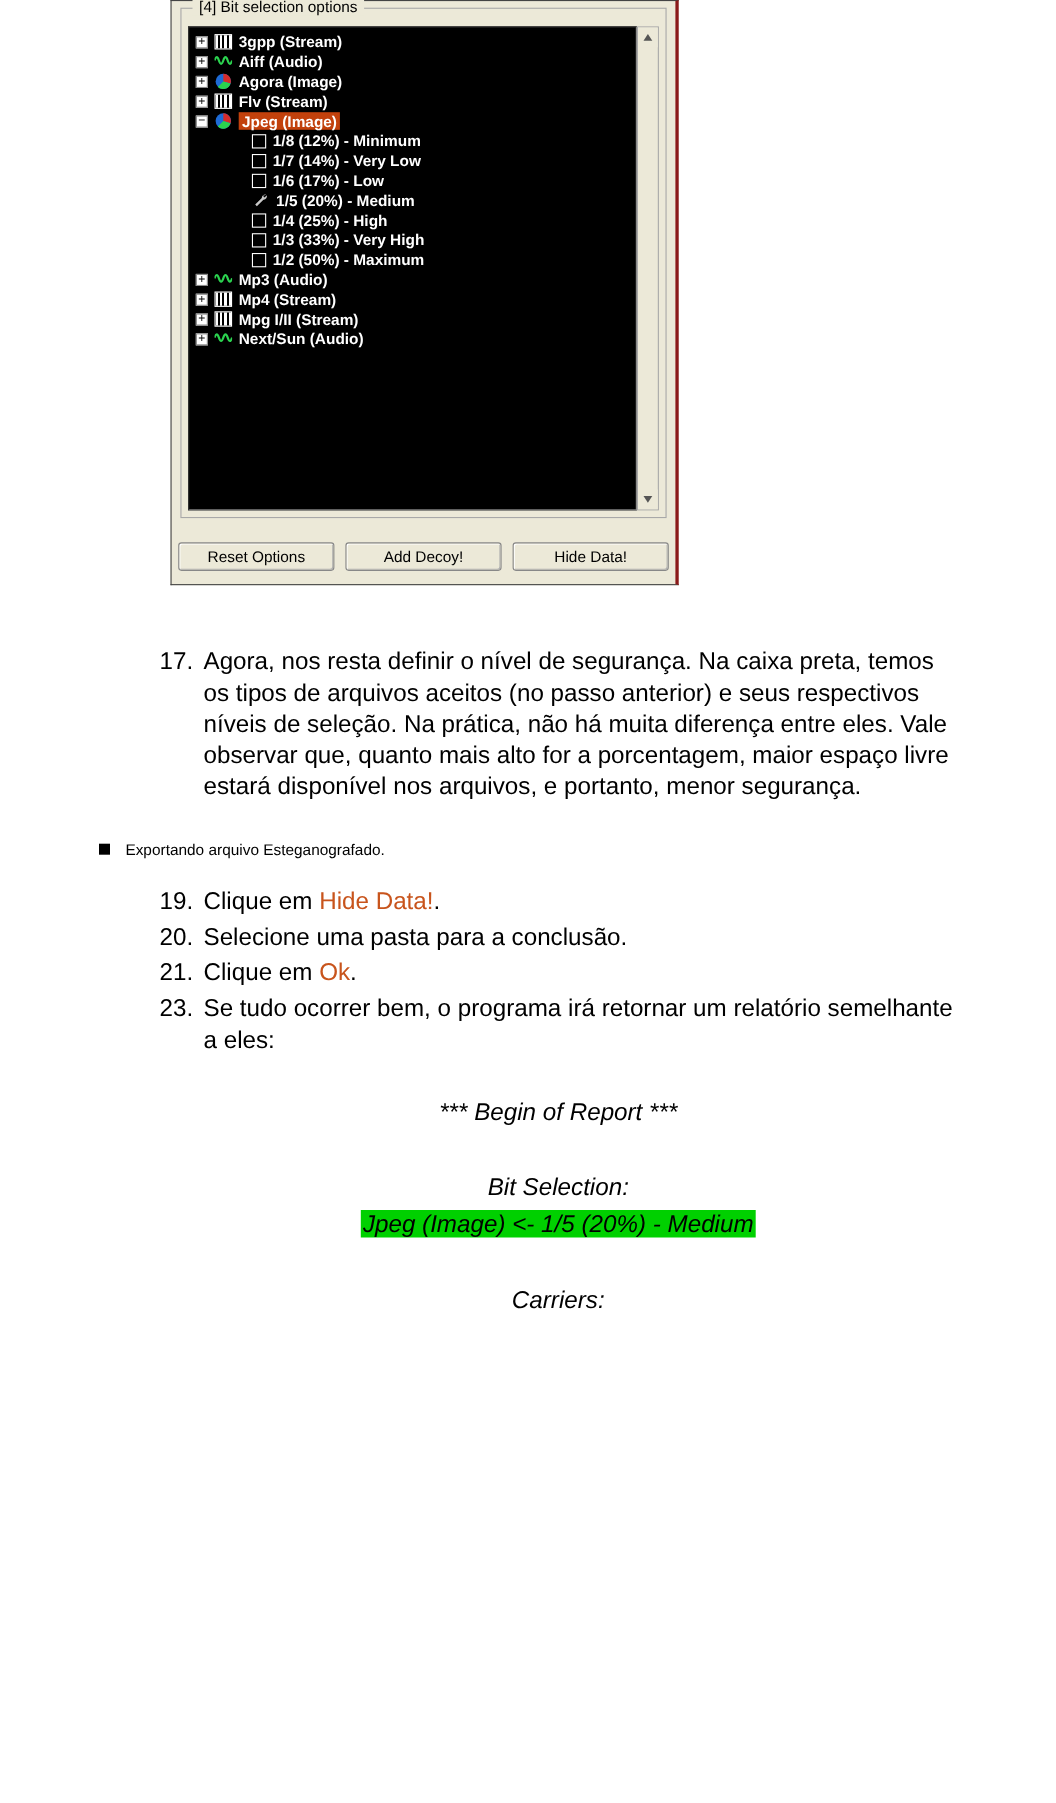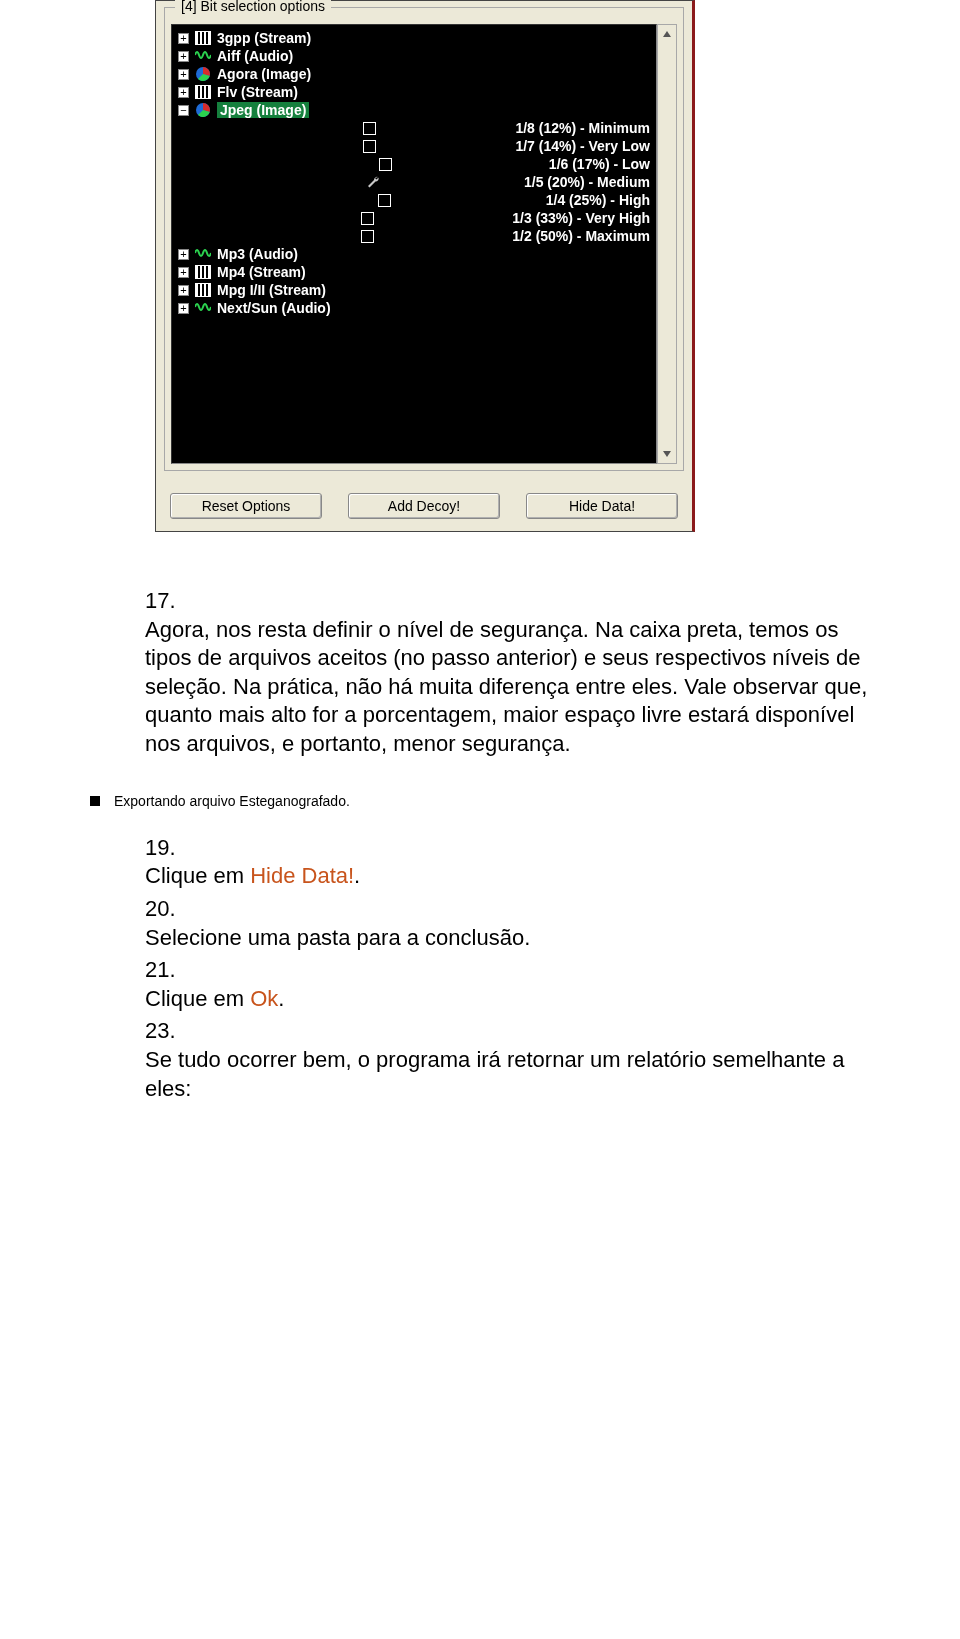--- a/index.html
+++ b/index.html
@@ -8,21 +8,21 @@
     background: #fff;
     font-family: Arial, Helvetica, sans-serif;
     width: 960px;
   }
   .page {
     width: 960px;
     box-sizing: border-box;
   }
   .screenshot-frame {
     margin: 0 0 0 155px;
-    width: 540px;
+    width: 462px;
     border: 1px solid #444;
     border-right: 3px solid #8b1a1a;
     background: #ece9d8;
     box-sizing: border-box;
   }
   .fieldset {
     margin: 6px 8px 12px 8px;
     border: 1px solid #a8a8a8;
     position: relative;
     padding: 10px 4px 4px 4px;
@@ -99,21 +99,21 @@
     flex-shrink: 0;
     display: flex;
     align-items: center;
     justify-content: center;
   }
   .expander-spacer {
     width: 11px;
     height: 11px;
     flex-shrink: 0;
   }
-  .indent1 { padding-left: 40px; justify-content: space-between; }
+  .indent1 { padding-left: 40px; }
   .tree-icon {
     width: 16px;
     height: 16px;
     flex-shrink: 0;
     display: inline-block;
   }
   .icon-stream {
     background: repeating-linear-gradient(to right, #fff 0, #fff 2px, #000 2px, #000 4px);
     border: 1px solid #fff;
     box-sizing: border-box;
@@ -122,21 +122,21 @@
   .icon-audio svg, .icon-pie svg, .icon-wrench svg { display: block; }
   .chk {
     width: 13px;
     height: 13px;
     border: 1px solid #fff;
     background: #000;
     box-sizing: border-box;
     flex-shrink: 0;
   }
   .selected-label {
-    background: #15803d;
+    background: #c2410c;
     color: #fff;
     padding: 0 3px;
   }
   .btn-row {
     display: flex;
     justify-content: space-around;
     padding: 10px 6px 12px 6px;
     gap: 10px;
   }
   .win-btn {
@@ -153,21 +153,21 @@
   }
 
   
   .doc {
     margin: 55px 90px 0 145px;
     font-size: 22px;
     line-height: 1.3;
     color: #000;
   }
   .ol-body { list-style: none; padding: 0; margin: 0; }
-  .ol-body > li { display: flex; margin-bottom: 4px; flex-direction: column; }
+  .ol-body > li { display: flex; margin-bottom: 4px; }
   .ol-num { width: 40px; flex-shrink: 0; }
   .ol-text { flex: 1; }
   .link { color: #c8541c; }
   .section-head {
     display: flex;
     align-items: baseline;
     gap: 14px;
     margin: 28px 0 24px -55px;
     font-size: 14px;
   }
@@ -365,15 +365,23 @@
         <span class="ol-text">
           <span>Clique em </span><span class="link">Ok</span><span>.</span>
         </span>
       </li>
       <li>
         <span class="ol-num">23.</span>
         <span class="ol-text">Se tudo ocorrer bem, o programa irá retornar um relatório semelhante a eles:</span>
       </li>
     </ol>
 
+    <div class="report-block">
+      <div>*** Begin of Report ***</div>
+      <br>
+      <div>Bit Selection:</div>
+      <div><span class="report-hilite">Jpeg (Image) &lt;- 1/5 (20%) - Medium</span></div>
+      <br>
+      <div>Carriers:</div>
+    </div>
 
   </div>
 </div>
 
 </body></html>

